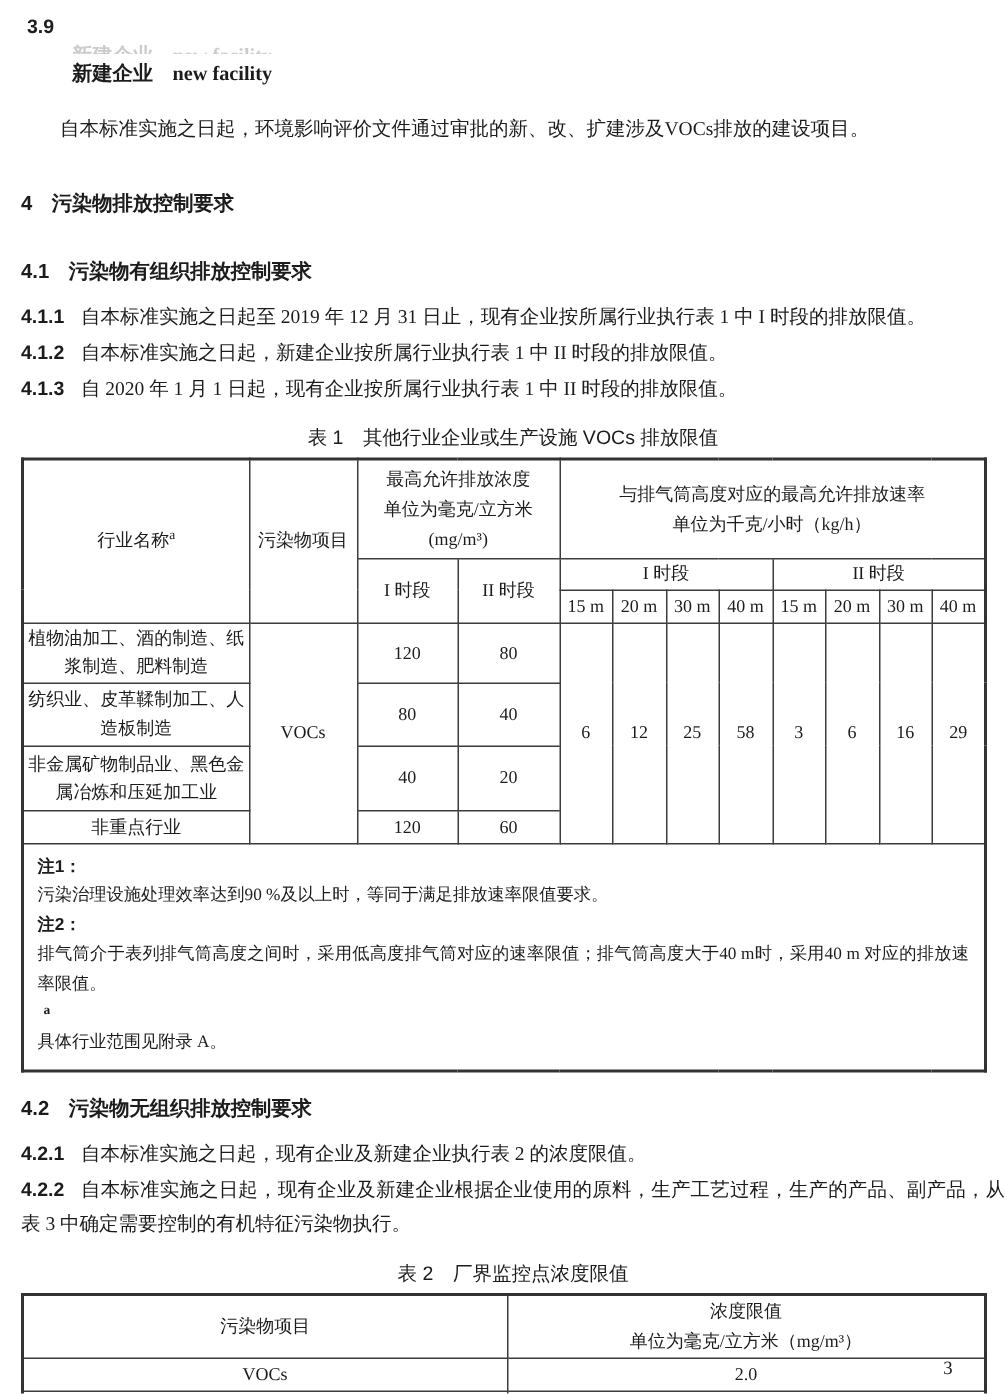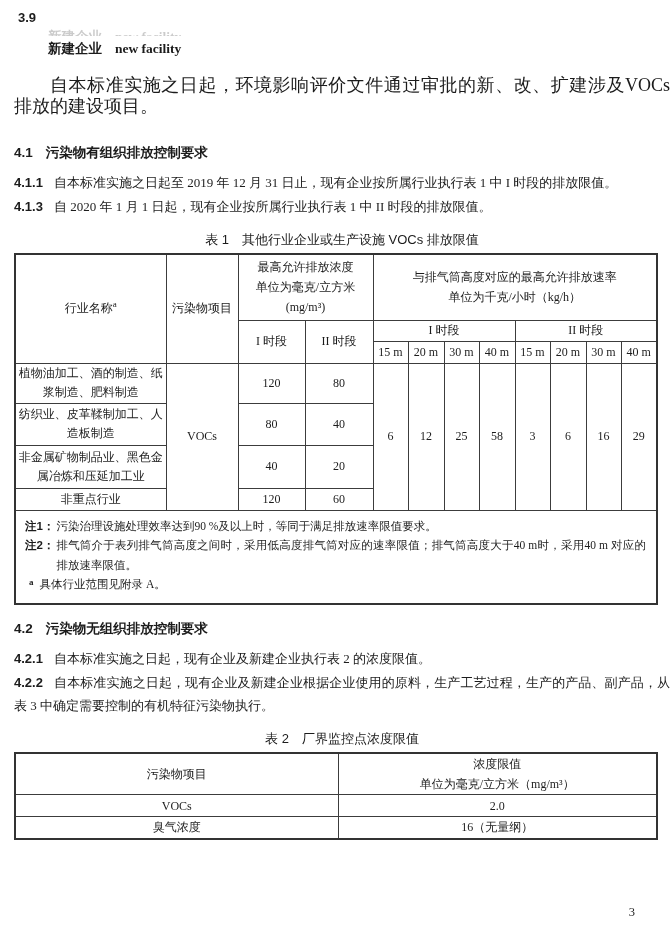--- a/index.html
+++ b/index.html
@@ -13,21 +13,21 @@
   .clause-39-num{font-size:13px;margin:2px 0 0 4px;}
   .term-line{margin:15px 0 17px 34px;font-size:13.5px;position:relative;}
   .term-line .zh{font-family:"Liberation Sans","DejaVu Sans",sans-serif;font-weight:bold;margin-right:13px;}
   .term-line .en{font-family:"Liberation Serif","DejaVu Serif",serif;font-weight:bold;}
   .ghost{position:absolute;left:48px;top:29px;height:7px;overflow:hidden;opacity:.30;color:#555;
          font-size:13.5px;line-height:15px;pointer-events:none;}
   .ghost .zh{font-family:"Liberation Sans","DejaVu Sans",sans-serif;font-weight:bold;margin-right:13px;}
   .ghost .en{font-weight:bold;}
 
   p{margin:0;}
-  .def-para{margin:7px 0 0 0;font-size:18px;line-height:21px;text-indent:2em;text-align:justify;}
+  .def-para{margin:7px 0 0 0;font-size:13px;line-height:21px;text-indent:2em;text-align:justify;}
 
   .sec-head{font-size:13.5px;line-height:18px;}
   .sec-head .num{margin-right:13px;}
   .sec-4{margin-top:31px;}
   .sec-41{margin-top:27px;}
   .sec-42{margin-top:15px;}
 
   .clause{font-size:13px;line-height:23px;text-align:justify;}
   .clause .cnum{font-family:"Liberation Sans","DejaVu Sans",sans-serif;font-weight:bold;margin-right:11px;}
   .clause-block{margin-top:9px;}
@@ -46,21 +46,21 @@
   .t1 .h2row{height:21px;}
   .t1 .h3row{height:22px;}
   .t1 .r1{height:40px;}
   .t1 .r2{height:42px;}
   .t1 .r3{height:43px;}
   .t1 .r4{height:22px;}
   .t1 .grouphead div{line-height:20px;}
   sup.fnmark{font-size:9px;line-height:0;}
 
   .notes-cell{text-align:left !important;padding:6px 10px 8px 9px !important;}
-  .note{display:flex;font-size:11.5px;line-height:19.5px;text-align:justify;}
+  .note{display:flex;font-size:11.5px;line-height:19.5px;text-align:justify;flex-direction:column;}
   .note .nlabel{flex:none;font-family:"Liberation Sans","DejaVu Sans",sans-serif;font-weight:bold;margin-right:2px;white-space:pre;}
   .note .ntext{flex:1 1 auto;}
   .note .supmark{flex:none;font-size:9px;margin:0 6px 0 4px;transform:translateY(-2px);font-weight:bold;}
 
   .t2{width:642px;font-size:12px;border:2px solid #333;}
   .t2 th,.t2 td{border:1px solid #3c3c3c;font-weight:normal;text-align:center;
                 vertical-align:middle;padding:0 2px;line-height:20px;}
   .t2 .h{height:42px;}
   .t2 .r{height:22px;}
 
@@ -76,27 +76,31 @@
   <div class="ghost">
     <span class="zh">新建企业</span><span class="en">new facility</span>
   </div>
 
   <div class="term-line">
     <span class="zh">新建企业</span><span class="en">new facility</span>
   </div>
 
   <p class="def-para">自本标准实施之日起，环境影响评价文件通过审批的新、改、扩建涉及VOCs排放的建设项目。</p>
 
+  <div class="sec-head sec-4 hsans">
+    <span class="num">4</span><span>污染物排放控制要求</span>
+  </div>
 
   <div class="sec-head sec-41 hsans">
     <span class="num">4.1</span><span>污染物有组织排放控制要求</span>
   </div>
 
   <div class="clause-block">
     <p class="clause"><b class="cnum">4.1.1</b><span>自本标准实施之日起至 2019 年 12 月 31 日止，现有企业按所属行业执行表 1 中 I 时段的排放限值。</span></p>
+    <p class="clause"><b class="cnum">4.1.2</b><span>自本标准实施之日起，新建企业按所属行业执行表 1 中 II 时段的排放限值。</span></p>
     <p class="clause"><b class="cnum">4.1.3</b><span>自 2020 年 1 月 1 日起，现有企业按所属行业执行表 1 中 II 时段的排放限值。</span></p>
   </div>
 
   <div class="tbl-title">
     <span class="tlabel">表 1</span><span>其他行业企业或生产设施 VOCs 排放限值</span>
   </div>
 
   <table class="t1">
     <colgroup>
       <col style="width:151px">

